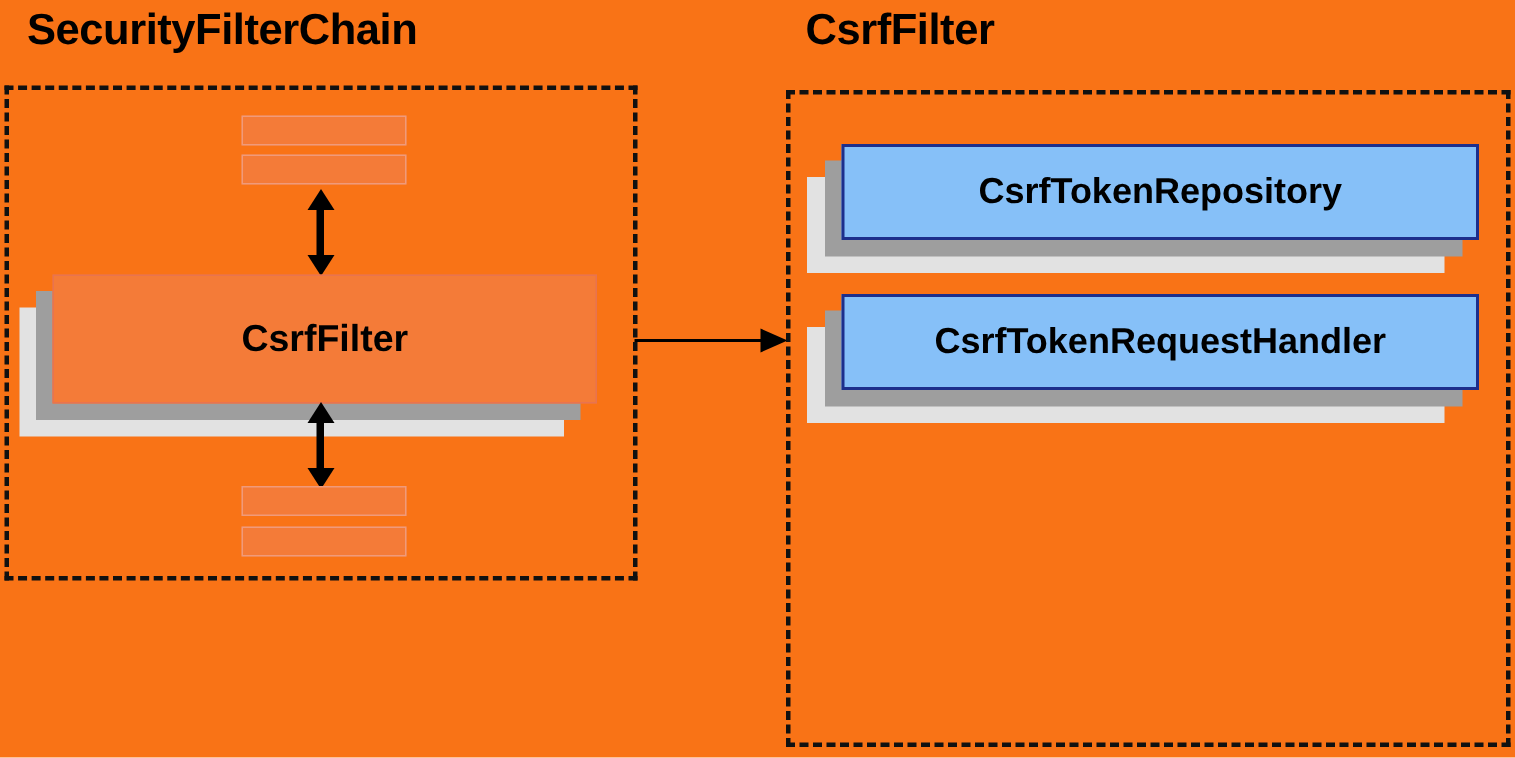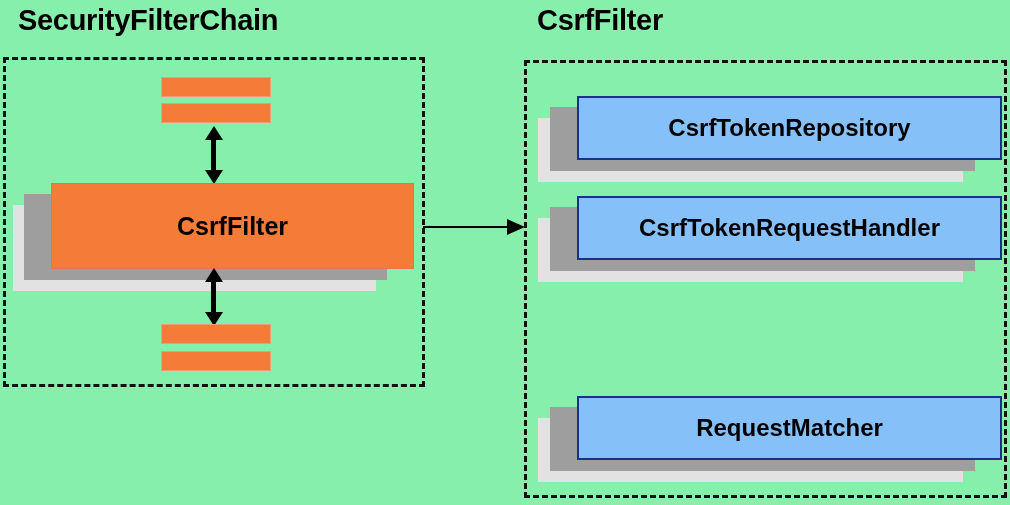--- a/index.html
+++ b/index.html
@@ -8,21 +8,21 @@
     background: #ffffff;
   }
   body {
     font-family: "Liberation Sans", sans-serif;
     -webkit-font-smoothing: antialiased;
   }
   #canvas {
     position: relative;
     width: 1010px;
     height: 505px;
-    background: #86efac;
+    background: #f97316;
     overflow: hidden;
   }
 
   
   .panel-title {
     position: absolute;
     font-size: 29px;
     font-weight: bold;
     color: #000000;
     letter-spacing: -0.3px;
@@ -58,21 +58,20 @@
   }
   .node .sh-light { background: #e2e2e2; transform: translate(-22px, 22px); }
   .node .sh-dark  { background: #9e9e9e; transform: translate(-11px, 11px); }
   .node .face {
     display: flex;
     align-items: center;
     justify-content: center;
     color: #000000;
     font-weight: bold;
     white-space: nowrap;
-    margin-left: 16px;
   }
 
   
   #node-csrffilter { left: 35px; top: 183px; width: 363px; height: 86px; }
   #node-csrffilter .face {
     background: #f47b38;
     border: 1px solid #e8734f;
     font-size: 25px;
   }
 
@@ -205,19 +204,14 @@
     <div class="face">CsrfTokenRepository</div>
   </div>
 
   <div class="node node-blue" id="node-blue-1">
     <div class="sh-light"></div>
     <div class="sh-dark"></div>
     <div class="face">CsrfTokenRequestHandler</div>
   </div>
 
 
-  <div class="node node-blue" id="node-blue-3">
-    <div class="sh-light"></div>
-    <div class="sh-dark"></div>
-    <div class="face">RequestMatcher</div>
-  </div>
 
 </div>
 
 </body></html>

